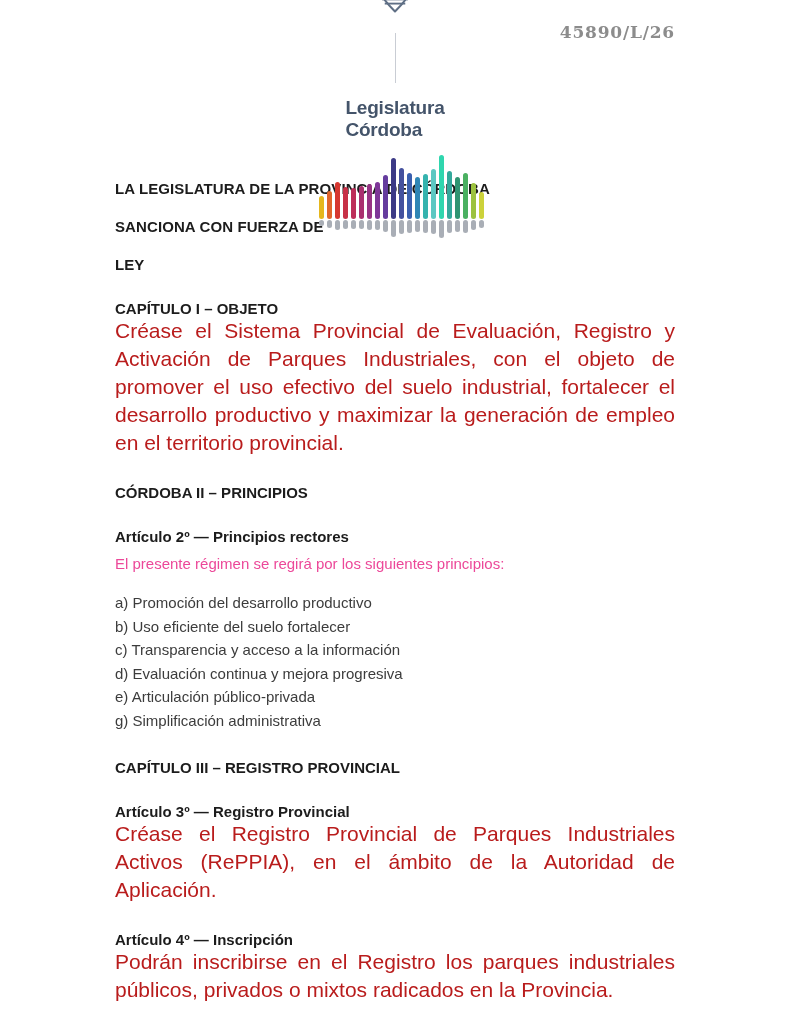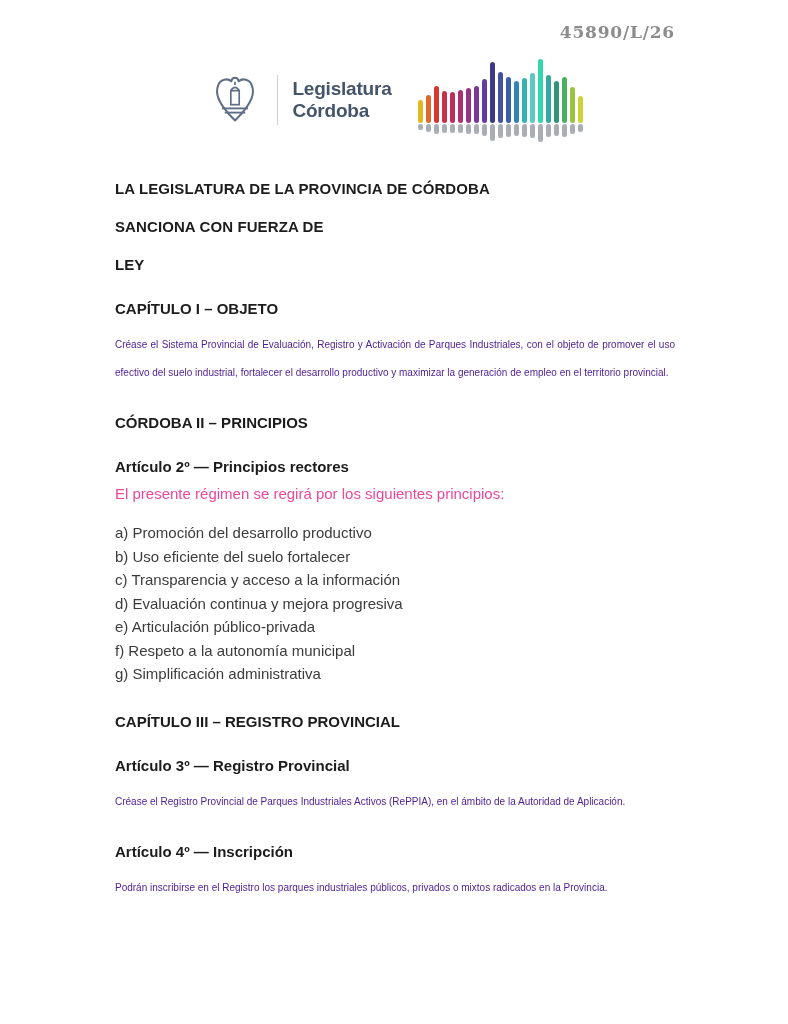--- a/index.html
+++ b/index.html
@@ -24,20 +24,21 @@
     color: #8c8c8c;
   }
   
   .logo-row {
     margin-top: 12px;
     display: flex;
     align-items: center;
     justify-content: center;
     gap: 14px;
     height: 92px;
+    flex-direction: column;
   }
   .crest { flex: 0 0 auto; display: flex; align-items: center; }
   .logo-divider {
     width: 1px; height: 50px; background: #c9cdd4; flex: 0 0 auto;
   }
   .logo-name {
     font-weight: bold;
     font-size: 19px;
     line-height: 22px;
     color: #44546a;
@@ -79,25 +80,25 @@
     color: #1c1c1c;
     margin-top: 27px;
   }
   .article-heading {
     font-weight: bold;
     font-size: 15px;
     color: #1c1c1c;
     margin-top: 27px;
   }
   .para {
-    margin-top: 14px;
-    font-size: 10px;
+    margin-top: 0;
+    font-size: 21px;
     line-height: 28px;
     text-align: justify;
-    color: #4c1d95;
+    color: #b91c1c;
   }
   .intro-line {
     margin-top: 7px;
     font-size: 15px;
     line-height: 24px;
     color: #ec4899;
   }
   .principles { margin-top: 15px; list-style: none; }
   .principles li {
     font-size: 15px;
@@ -227,21 +228,20 @@
 
   <div class="chapter-heading">CÓRDOBA II – PRINCIPIOS</div>
   <div class="article-heading">Artículo 2º — Principios rectores</div>
   <div class="intro-line">El presente régimen se regirá por los siguientes principios:</div>
   <ul class="principles">
     <li>a) Promoción del desarrollo productivo</li>
     <li>b) Uso eficiente del suelo fortalecer</li>
     <li>c) Transparencia y acceso a la información</li>
     <li>d) Evaluación continua y mejora progresiva</li>
     <li>e) Articulación público-privada</li>
-    <li>f) Respeto a la autonomía municipal</li>
     <li>g) Simplificación administrativa</li>
   </ul>
 
   <div class="chapter-heading">CAPÍTULO III – REGISTRO PROVINCIAL</div>
   <div class="article-heading">Artículo 3º — Registro Provincial</div>
   <p class="para">Créase el Registro Provincial de Parques Industriales Activos (RePPIA), en el ámbito de la Autoridad de Aplicación.</p>
 
   <div class="article-heading">Artículo 4º — Inscripción</div>
   <p class="para">Podrán inscribirse en el Registro los parques industriales públicos, privados o mixtos radicados en la Provincia.</p>
 

